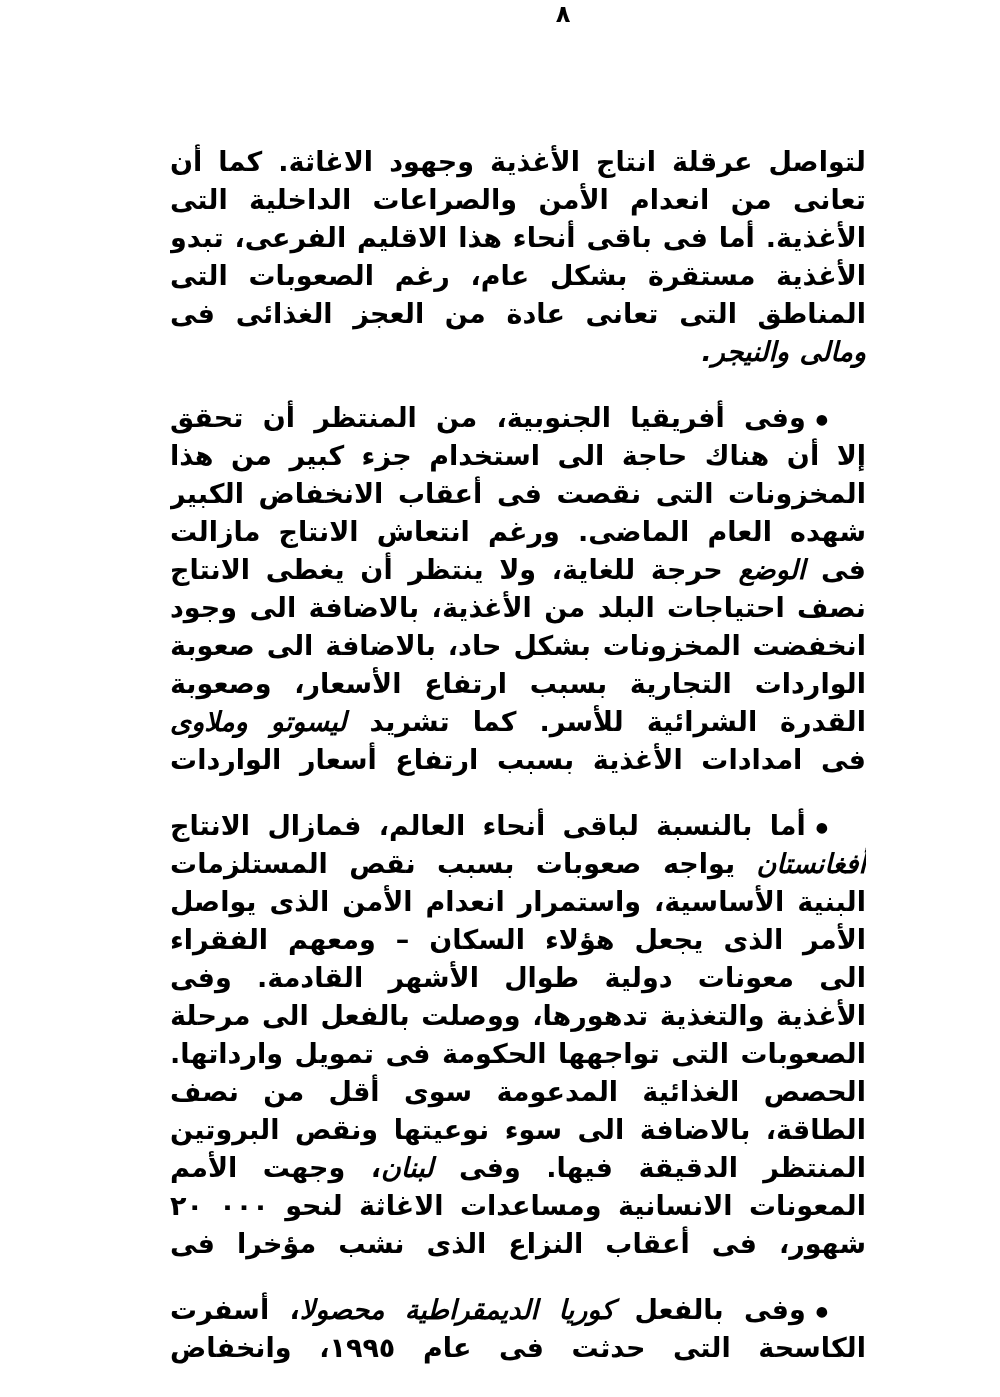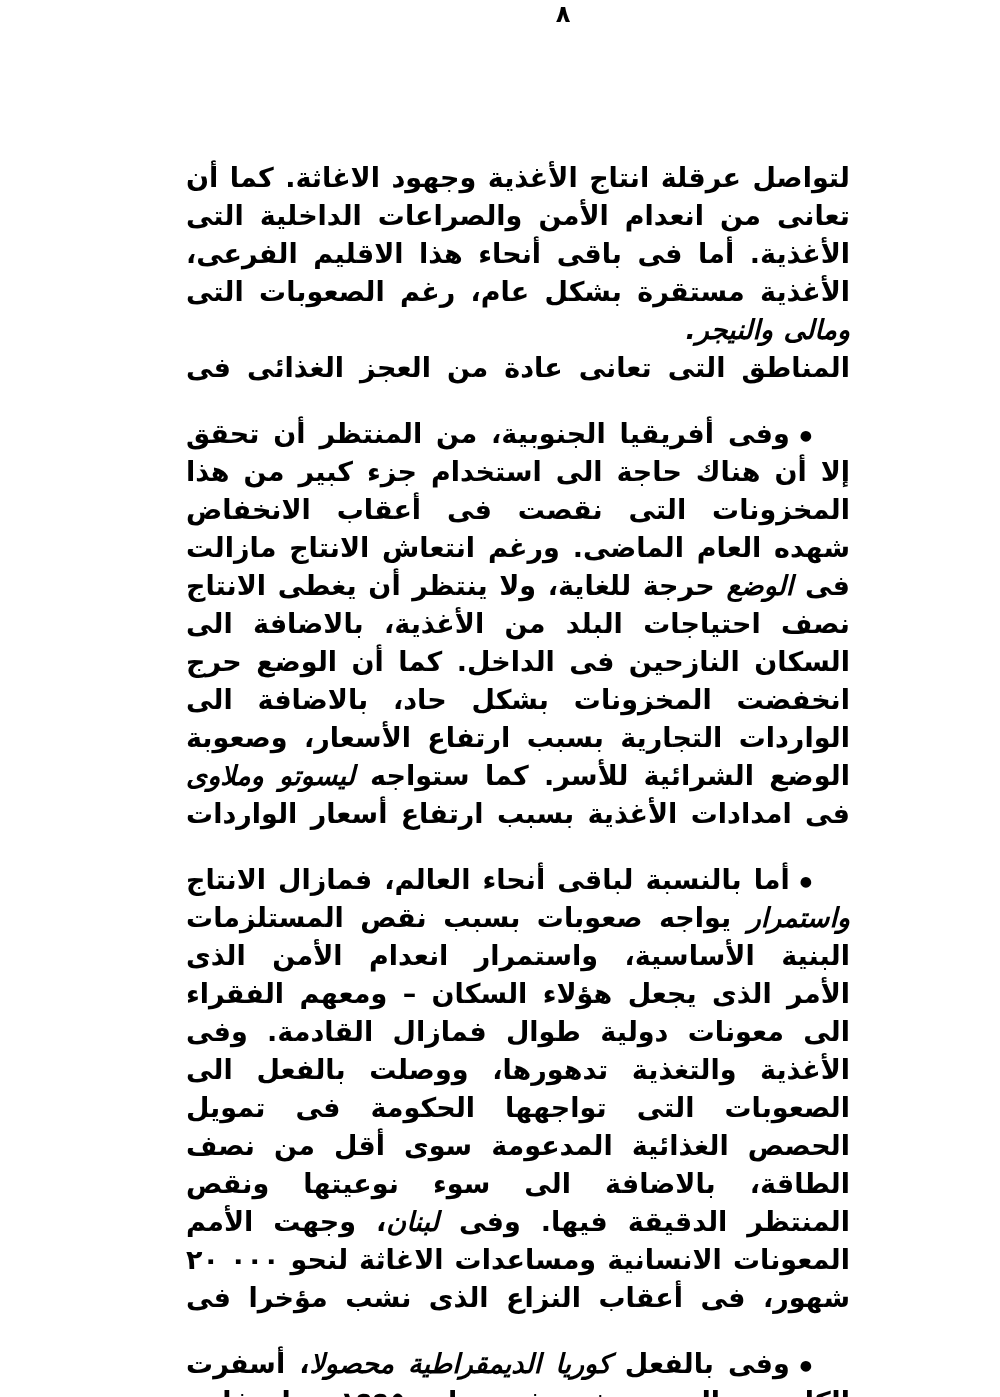--- a/index.html
+++ b/index.html
@@ -26,21 +26,21 @@
     font-size: 24px;
     font-weight: bold;
     color: #000;
   }
   .text-column {
     position: absolute;
     top: 143px;
     right: 134px;
     width: 696px;
   }
-  .paragraph { margin: 16px; }
+  .paragraph { margin: 0; }
   .paragraph + .paragraph { margin-top: 28px; }
   .line {
     font-size: 27px;
     font-weight: 700;
     line-height: 38px;
     height: 38px;
     overflow: hidden;
     text-align: justify;
     text-align-last: justify;
     word-spacing: 1px;
@@ -61,42 +61,41 @@
 <body>
 
 <div class="page" lang="ar">
   <div class="page-number">٨</div>
   <div class="text-column" id="text-column">
       <div class="paragraph">
         <div class="line"><span>لتواصل عرقلة انتاج الأغذية وجهود الاغاثة. كما أن </span></div>
         <div class="line"><span>تعانى من انعدام الأمن والصراعات الداخلية التى تقف فى طريق انتاج</span></div>
         <div class="line"><span>الأغذية. أما فى باقى أنحاء هذا الاقليم الفرعى، تبدو حالة امدادات</span></div>
         <div class="line"><span>الأغذية مستقرة بشكل عام، رغم الصعوبات التى يواجهها العديد من</span></div>
+        <div class="line"><span>المناطق التى تعانى عادة من العجز الغذائى فى </span></div>
         <div class="line align-right"><span class="italic">ومالى والنيجر.</span></div>
-        <div class="line"><span>المناطق التى تعانى عادة من العجز الغذائى فى </span></div>
       </div>
       <div class="paragraph">
         <div class="line bullet-line"><span class="bullet">●</span><span>وفى أفريقيا الجنوبية، من المنتظر أن تحقق عدة بلدان محصولا جيدا،</span></div>
         <div class="line"><span>إلا أن هناك حاجة الى استخدام جزء كبير من هذا الانتاج للتعويض عن</span></div>
         <div class="line"><span>المخزونات التى نقصت فى أعقاب الانخفاض الكبير فى المحاصيل الذى</span></div>
         <div class="line"><span>شهده العام الماضى. ورغم انتعاش الانتاج مازالت حالة امدادات الأغذية</span></div>
         <div class="line"><span>فى </span><span class="italic">الوضع</span><span> حرجة للغاية، ولا ينتظر أن يغطى الانتاج المحلى سوى أقل من</span></div>
         <div class="line"><span>نصف احتياجات البلد من الأغذية، بالاضافة الى وجود أعداد هائلة من</span></div>
-        <div class="line"><span>السكان النازحين فى الداخل. كما أن الوضع حرج فى </span></div>
         <div class="line"><span>انخفضت المخزونات بشكل حاد، بالاضافة الى صعوبة الحصول على</span></div>
         <div class="line"><span>الواردات التجارية بسبب ارتفاع الأسعار، وصعوبة النقل، وانخفاض</span></div>
-        <div class="line"><span>الوضع الشرائية للأسر. كما ستواجه </span><span class="italic">ليسوتو وملاوى وموزامبيق</span></div>
+        <div class="line"><span>القدرة الشرائية للأسر. كما تشريد </span><span class="italic">ليسوتو وملاوى وموزامبيق</span></div>
         <div class="line align-left"><span>فى امدادات الأغذية بسبب ارتفاع أسعار الواردات التجارية.</span></div>
       </div>
       <div class="paragraph">
         <div class="line bullet-line"><span class="bullet">●</span><span>أما بالنسبة لباقى أنحاء العالم، فمازال الانتاج المحلى من الأغذية فى</span></div>
-        <div class="line"><span class="italic">واستمرار</span><span> يواجه صعوبات بسبب نقص المستلزمات الزراعية، وتدمير</span></div>
+        <div class="line"><span class="italic">أفغانستان</span><span> يواجه صعوبات بسبب نقص المستلزمات الزراعية، وتدمير</span></div>
         <div class="line"><span>البنية الأساسية، واستمرار انعدام الأمن الذى يواصل تشريد السكان،</span></div>
         <div class="line"><span>الأمر الذى يجعل هؤلاء السكان – ومعهم الفقراء والعائدين – بحاجة</span></div>
-        <div class="line"><span>الى معونات دولية طوال فمازال القادمة. وفى </span></div>
+        <div class="line"><span>الى معونات دولية طوال الأشهر القادمة. وفى </span></div>
         <div class="line"><span>الأغذية والتغذية تدهورها، ووصلت بالفعل الى مرحلة حرجة، نتيجة</span></div>
         <div class="line"><span>الصعوبات التى تواجهها الحكومة فى تمويل وارداتها. ولاتعطى</span></div>
         <div class="line"><span>الحصص الغذائية المدعومة سوى أقل من نصف احتياجات السكان من</span></div>
         <div class="line"><span>الطاقة، بالاضافة الى سوء نوعيتها ونقص البروتين الحيوانى والعناصر</span></div>
         <div class="line"><span>المنتظر الدقيقة فيها. وفى </span><span class="italic">لبنان</span><span>، وجهت الأمم المتحدة نداء لتوفير</span></div>
         <div class="line"><span>المعونات الانسانية ومساعدات الاغاثة لنحو ٢٠&nbsp;٠٠٠ أسرة لمدة ثلاثة</span></div>
         <div class="line align-center"><span>شهور، فى أعقاب النزاع الذى نشب مؤخرا فى جنوب لبنان.</span></div>
       </div>
       <div class="paragraph">
         <div class="line bullet-line"><span class="bullet">●</span><span>وفى بالفعل </span><span class="italic">كوريا الديمقراطية محصولا</span><span>، أسفرت الفيضانات</span></div>

